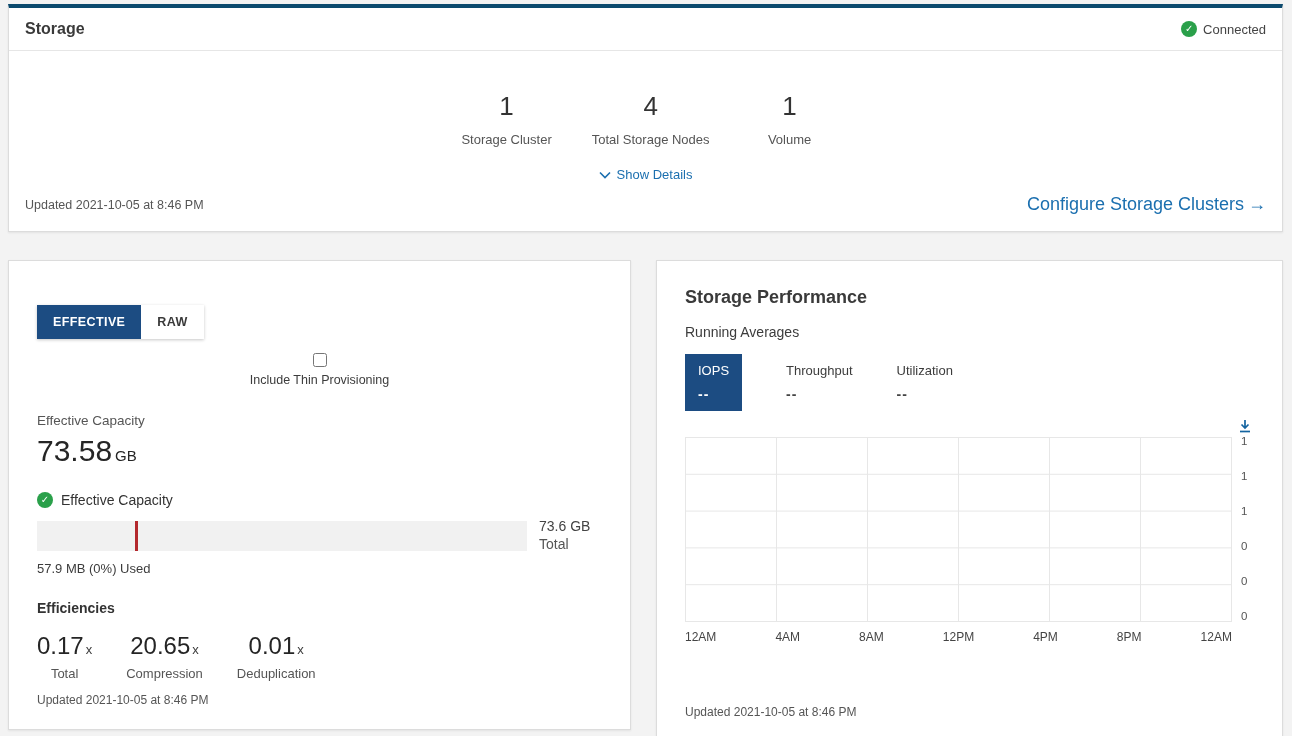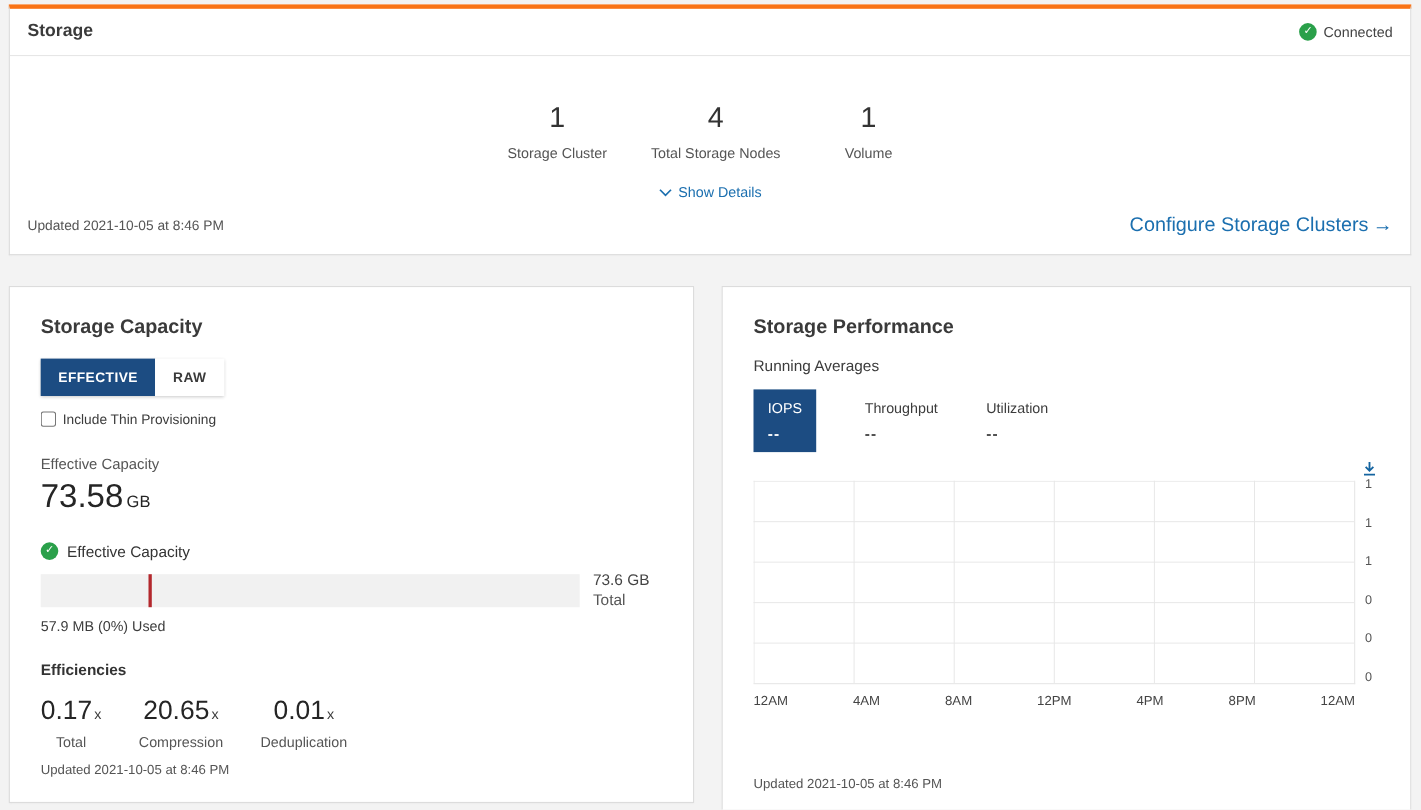--- a/index.html
+++ b/index.html
@@ -11,21 +11,21 @@
   }
   .page { padding: 4px 9px 8px 8px; }
 
   .card {
     background: #ffffff;
     border: 1px solid #dcdcdc;
     box-shadow: 0 1px 2px rgba(0,0,0,0.07);
   }
 
   
-  .top-card { border-top: 4px solid #f97316; }
+  .top-card { border-top: 4px solid #0c4a6e; }
   .top-card .card-header {
     display: flex; justify-content: space-between; align-items: center;
     padding: 12px 16px; border-bottom: 1px solid #e6e6e6;
   }
   .card-title { font-size: 16px; font-weight: 700; color: #3a3a3a; }
   .status { display: flex; align-items: center; gap: 6px; font-size: 13px; color: #444; }
   .check-circle {
     width: 16px; height: 16px; border-radius: 50%; background: #2aa04a;
     color: #fff; font-size: 10px; line-height: 16px; text-align: center;
     display: inline-block; flex: 0 0 auto;
@@ -53,21 +53,21 @@
   .section-title { font-size: 18px; font-weight: 700; color: #3a3a3a; }
 
   
   .cap-tabs { display: inline-flex; margin-top: 18px; box-shadow: 0 1px 3px rgba(0,0,0,0.22); align-self: flex-start; }
   .cap-tab {
     border: none; background: #fff; color: #3a3a3a; font-family: inherit;
     font-size: 12.5px; font-weight: 700; letter-spacing: 0.4px;
     padding: 10px 16px; cursor: pointer;
   }
   .cap-tab.active { background: #1c4c82; color: #fff; }
-  .checkbox-row { display: flex; align-items: center; gap: 6px; margin-top: 14px; font-size: 12.5px; color: #3c3c3c; }
+  .checkbox-row { display: flex; align-items: center; gap: 6px; margin-top: 14px; font-size: 12.5px; color: #3c3c3c; flex-direction: column; }
   .checkbox-row input { width: 14px; height: 14px; cursor: pointer; }
   .cap-sublabel { margin-top: 26px; font-size: 13.5px; color: #555; }
   .cap-value-row { margin-top: 6px; }
   .cap-num { font-size: 30px; color: #252525; }
   .cap-unit { font-size: 15px; color: #252525; margin-left: 3px; }
   .cap-check-row { display: flex; align-items: center; gap: 8px; margin-top: 24px; font-size: 14px; color: #333; }
   .bar-row { display: flex; gap: 12px; margin-top: 10px; align-items: center; }
   .cap-bar { position: relative; width: 490px; height: 30px; background: #f1f1f1; flex: 0 0 auto; }
   .cap-bar-marker { position: absolute; left: 20%; top: 0; bottom: 0; width: 3px; background: #b3282d; }
   .bar-total { font-size: 14px; color: #444; line-height: 1.25; }
@@ -152,21 +152,20 @@
       <a class="configure-link">
         <span>Configure Storage Clusters</span>
         <span>→</span>
       </a>
     </div>
   </section>
 
   <div class="row">
 
     <section class="card capacity-card">
-      <h2 class="section-title">Storage Capacity</h2>
 
       <div class="cap-tabs">
         <button class="cap-tab active">EFFECTIVE</button>
         <button class="cap-tab">RAW</button>
       </div>
 
       <div class="checkbox-row">
         <input type="checkbox" style="">
         <span>Include Thin Provisioning</span>
       </div>

